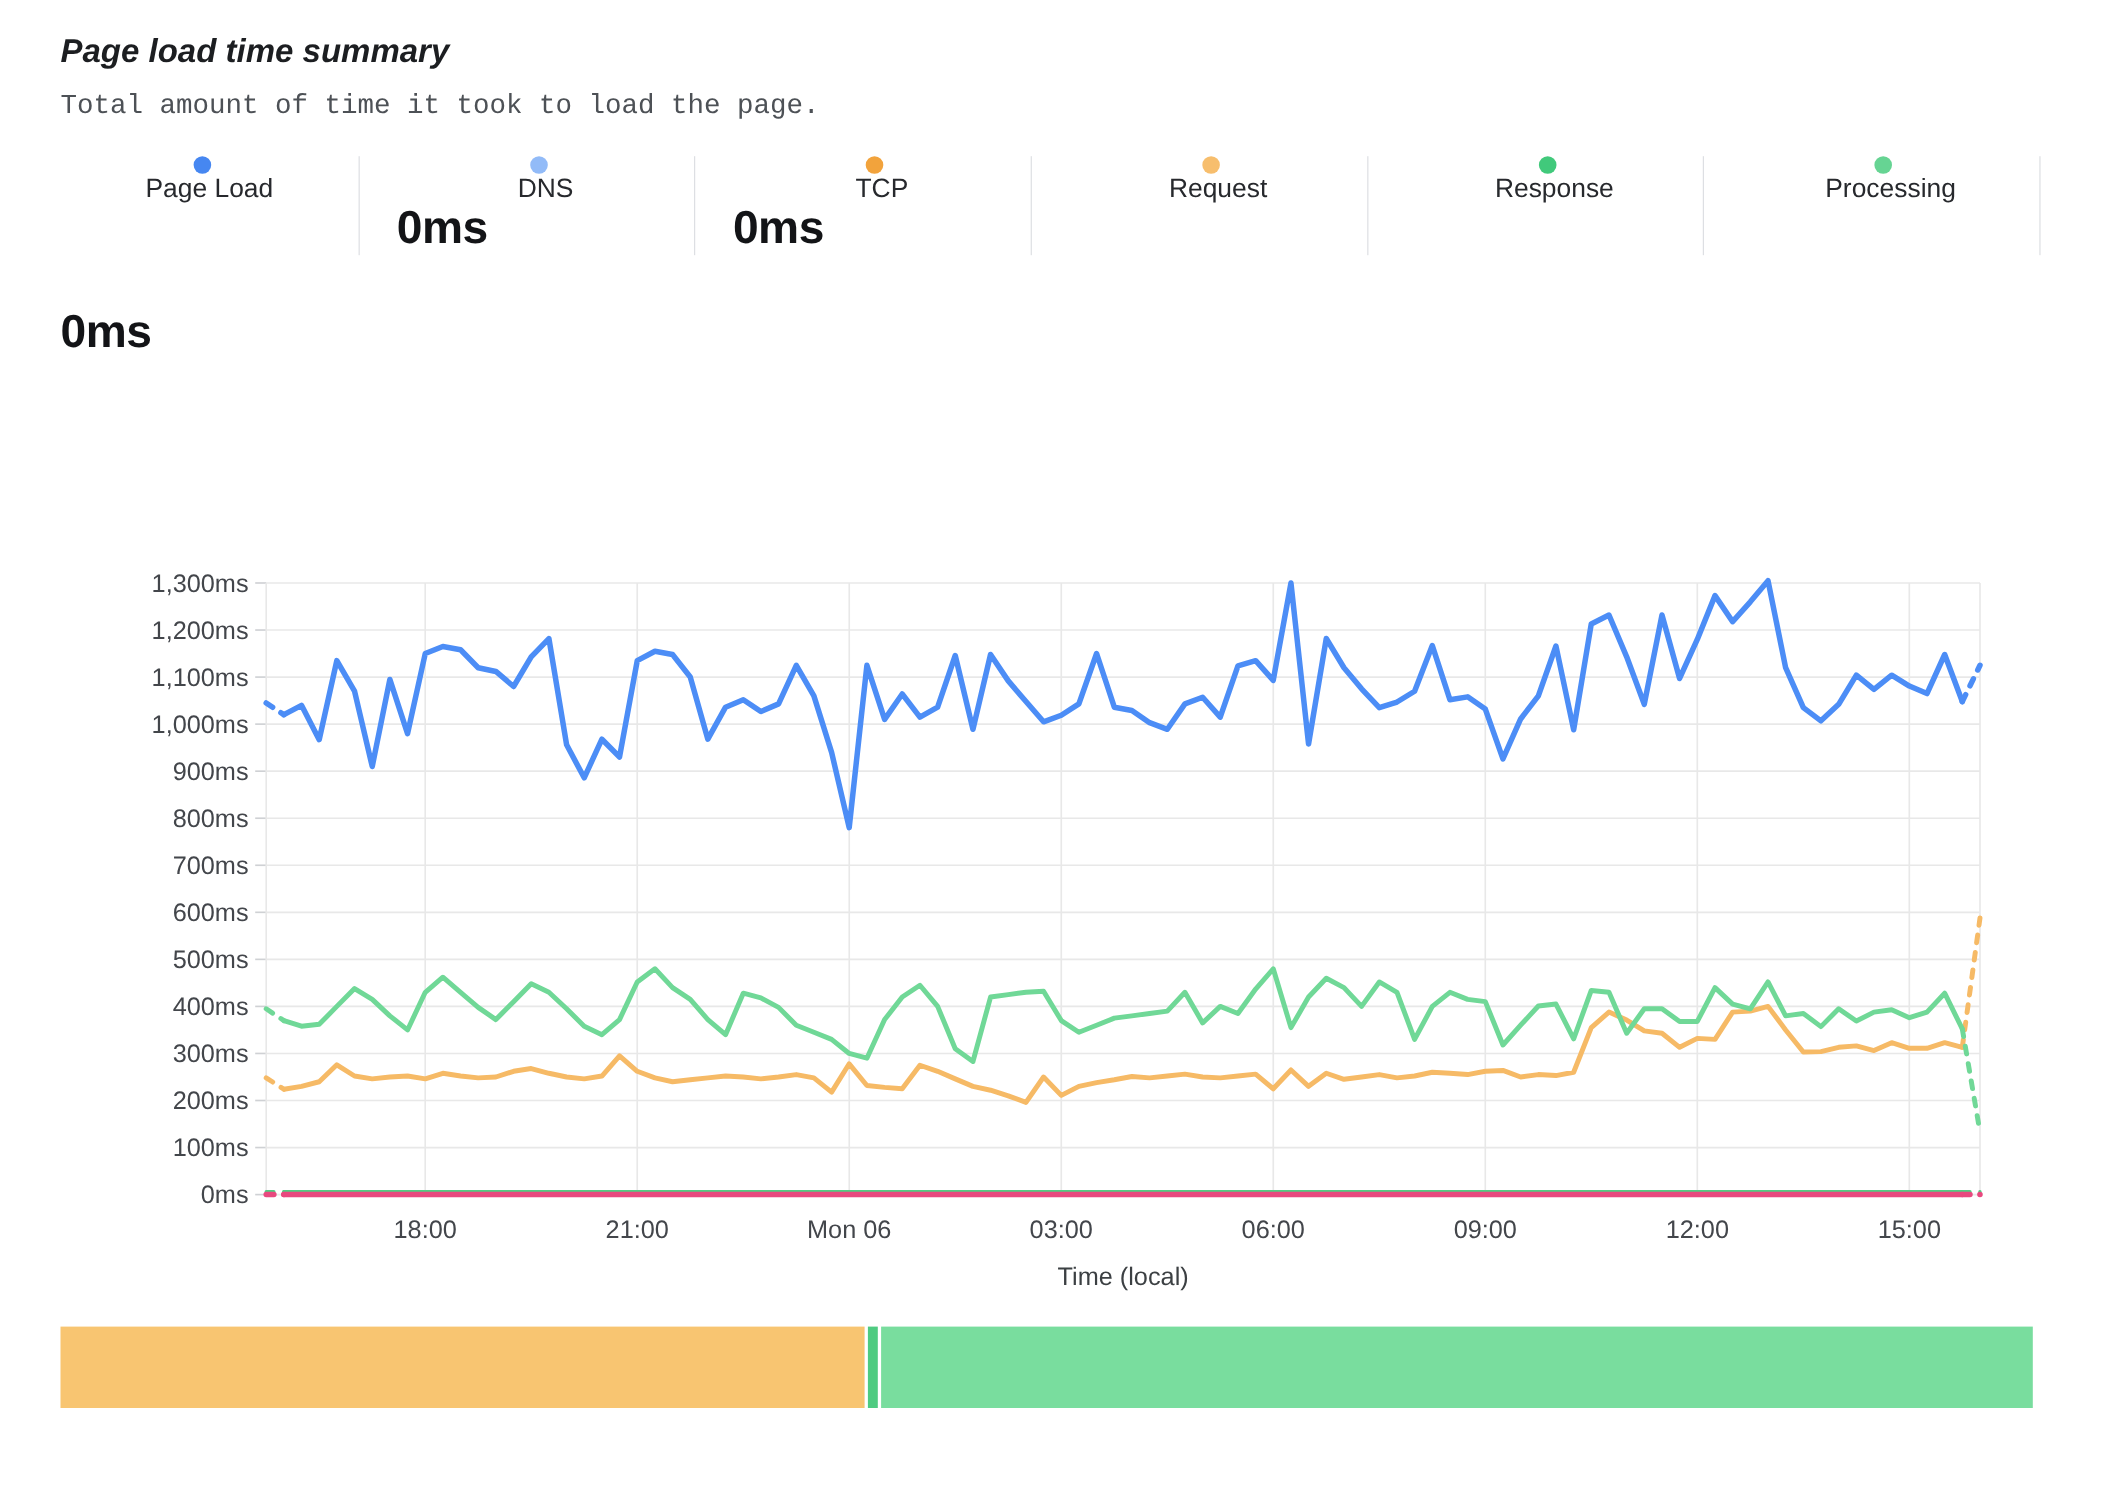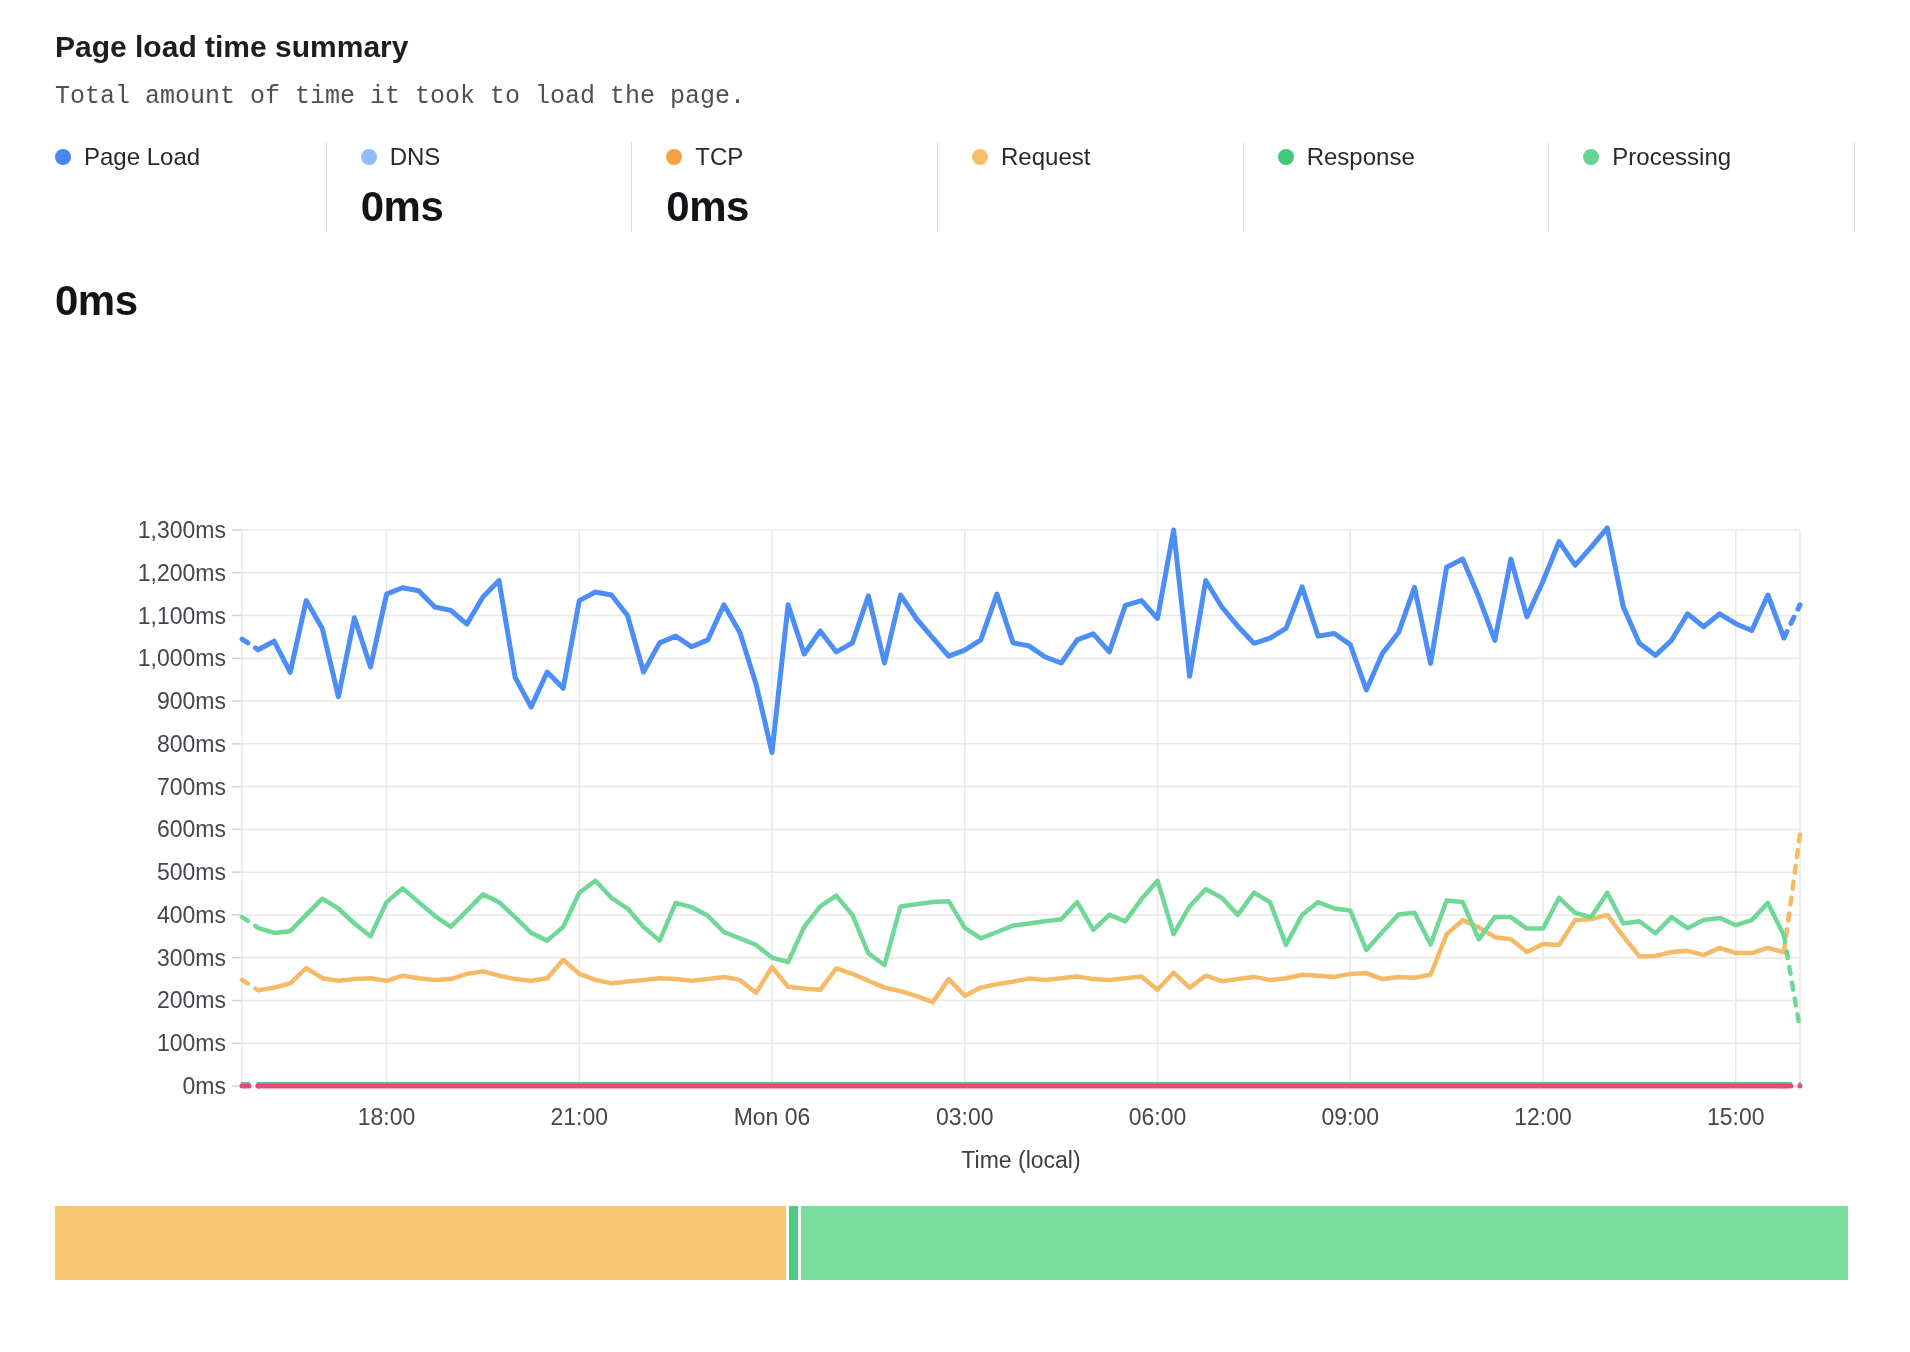--- a/index.html
+++ b/index.html
@@ -1,26 +1,26 @@
 <!DOCTYPE html>
 <html><head>
 <meta charset="utf-8">
 <style>
   html, body { margin:0; padding:0; background:#ffffff; width:1910px; height:1352px; overflow:hidden; }
   * { box-sizing: border-box; }
   body { font-family:"Liberation Sans", sans-serif; color:#202124; }
   .container { padding: 30px 55px 0 55px; }
 
-  .page-title { font-size:30px; line-height:34px; font-weight:700; color:#1c1e21; margin:0; }
+  .page-title { font-size:30px; line-height:34px; font-weight:700; color:#1c1e21; margin:0;font-style:italic; }
   .page-subtitle { font-size:25px; line-height:30px; color:#4d5156; margin:18px 0 0 0;font-family:Liberation Mono, monospace; }
 
   .stats-row { display:flex; margin-top:30px; }
   .stat { flex:1 1 0; border-right:1px solid #dadce0; padding-left:34px; cursor:default; }
   .stat:first-child { padding-left:0; }
-  .stat-label-row { display:flex; align-items:center; height:30px; }
+  .stat-label-row { display:flex; align-items:center; height:30px;flex-direction:column; }
   .dot { width:16px; height:16px; border-radius:50%; margin-right:13px; flex:none; }
   .stat-label { font-size:24px; color:#27292d; }
   .stat-value { font-size:42px; line-height:50px; font-weight:700; color:#131417; margin-top:10px; letter-spacing:-0.5px; }
 
   .stat-single { margin-top:34px; }
   .stat-single .stat { border-right:none; padding-left:0; }
 
   .chart-svg { display:block; margin:74px 0 0 -55px; }
 
   .timeline-bar { margin-top:26px; width:1800px; height:74px; display:flex; gap:3px; }

